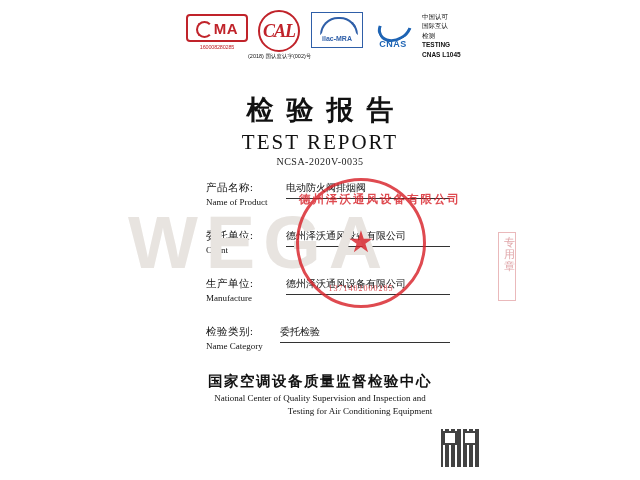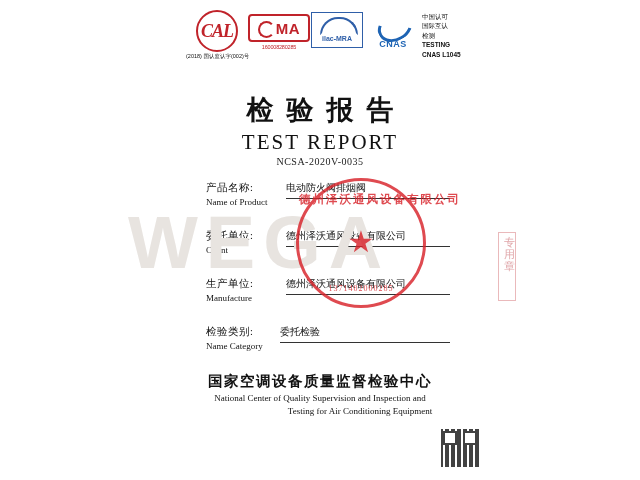--- a/index.html
+++ b/index.html
@@ -406,33 +406,33 @@
 </style>
 </head>
 <body>
 
 <div class="page">
 
   <div class="watermark">WEGA</div>
 
   <div class="logo-row">
 
-    <div class="logo logo-cal">
-      <div class="cal-circle">
-        <span class="cal-inner">CAL</span>
-      </div>
-      <div class="cal-code">(2018) 国认监认字(002)号</div>
-    </div>
-
     <div class="logo logo-ma">
       <div class="ma-badge">
         <span class="c-mark"></span>
           <span>MA</span>
       </div>
       <div class="ma-code">160008280285</div>
+    </div>
+
+    <div class="logo logo-cal">
+      <div class="cal-circle">
+        <span class="cal-inner">CAL</span>
+      </div>
+      <div class="cal-code">(2018) 国认监认字(002)号</div>
     </div>
 
     <div class="logo logo-ilac">
       <div class="ilac-box">
         <div class="ilac-arc"></div>
         <div class="ilac-text">ilac-MRA</div>
       </div>
     </div>
 
     <div class="logo logo-cnas">

